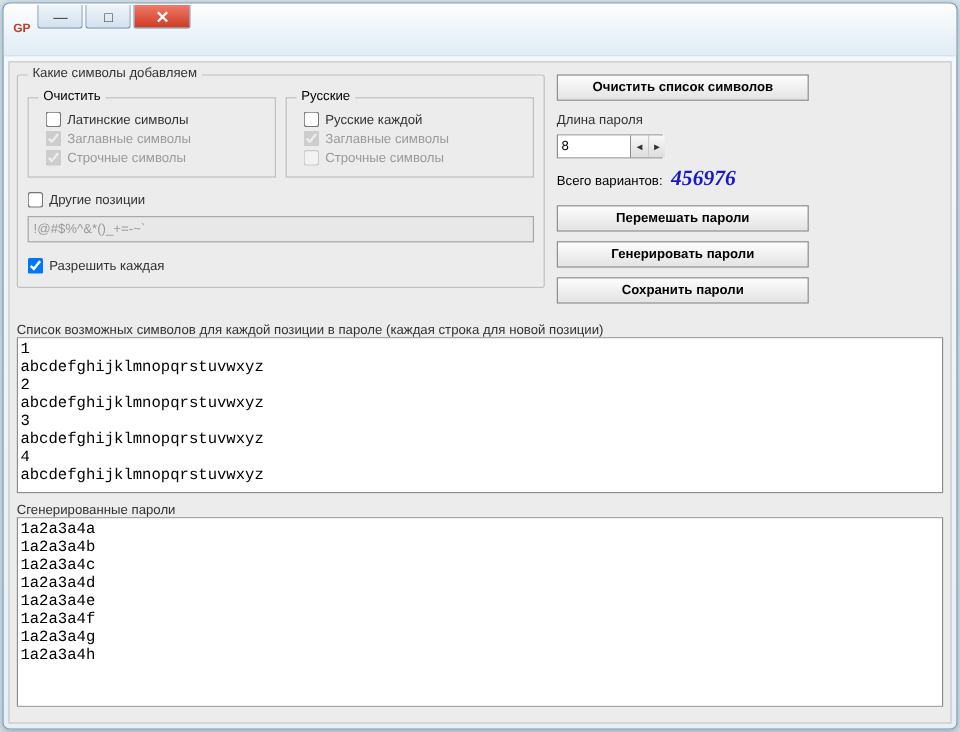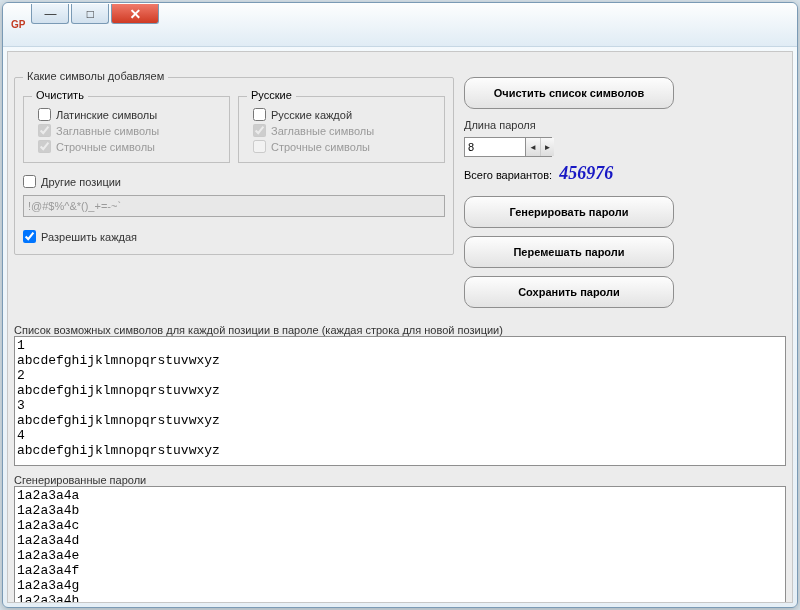--- a/index.html
+++ b/index.html
@@ -67,21 +67,21 @@
 .client {
   flex: 1;
   background: #ececec;
   margin: 4px;
   border: 1px solid #c7c7c7;
   padding: 6px;
   display: flex;
   flex-direction: column;
   overflow: hidden;
 }
-.top-area { display: flex; gap: 10px; margin-top: 15px; }
+.top-area { display: flex; gap: 10px; }
 .left-col { width: 440px; }
 .right-col { flex: 1; min-width: 0; }
 .gbox {
   border: 1px solid #c0c0c0;
   border-radius: 2px;
   padding: 10px 8px 8px 8px;
   position: relative;
   margin-top: 4px;
   background: #ececec;
 }
@@ -131,25 +131,25 @@
   margin-top: 4px;
 }
 .add-row {
   display: flex;
   align-items: center;
   gap: 10px;
   margin-top: 10px;
 }
 .add-row .chk { flex: 1; margin-left: 0; }
 .btn {
-  height: 32px;
+  height: 22px;
   min-width: 110px;
   background: linear-gradient(#fdfdfd, #e3e3e3);
   border: 1px solid #8f8f8f;
-  border-radius: 10px;
+  border-radius: 0;
   font-family: inherit;
   font-size: 11px;
   cursor: default;
   padding: 0 10px;
 }
 .btn.bolded { font-weight: bold; }
 .right-col .btn { width: 210px; margin-bottom: 8px; display:block; }
 .len-row { display: flex; align-items: center; gap: 6px; margin: 10px 0 6px 0; }
 .len-label { color: #333; }
 .len-box {
@@ -180,21 +180,21 @@
   resize: none;
   border: none;
   font-family: "Courier New", monospace;
   font-size: 13px;
   padding: 1px 2px;
   outline: none;
   display: block;
   overflow-y: scroll;
 }
 #ta-symbols { height: 128px; }
-#ta-passwords { height: 128px; }
+#ta-passwords { height: 156px; }
 .scrollbar-vis::-webkit-scrollbar { width: 16px; }
 .scrollbar-vis::-webkit-scrollbar-track { background: #efefef; border-left:1px solid #ccc;}
 .scrollbar-vis::-webkit-scrollbar-thumb { background: linear-gradient(#e7eef6,#c6d7e8); border:1px solid #9ab; border-radius:2px;}
 .scrollbar-vis::-webkit-scrollbar-button { background:#e7eef6; height:16px; border:1px solid #9ab;}
 </style>
 </head>
 <body>
 
 <div class="window">
   <div class="titlebar">
@@ -273,22 +273,22 @@
             <div>◄</div>
             <div>►</div>
           </div>
         </div>
 
         <div class="variants-row">
           <span>Всего вариантов:</span>
           <span class="variants-num">456976</span>
         </div>
 
+        <button class="btn bolded">Перемешать пароли</button>
         <button class="btn bolded">Генерировать пароли</button>
-        <button class="btn bolded">Перемешать пароли</button>
         <button class="btn bolded">Сохранить пароли</button>
       </div>
     </div>
 
     <div class="section-label">Список возможных символов для каждой позиции в пароле (каждая строка для новой позиции)</div>
     <div class="textarea-wrap">
       <textarea id="ta-symbols" class="scrollbar-vis" style="">1
 abcdefghijklmnopqrstuvwxyz
 2
 abcdefghijklmnopqrstuvwxyz

